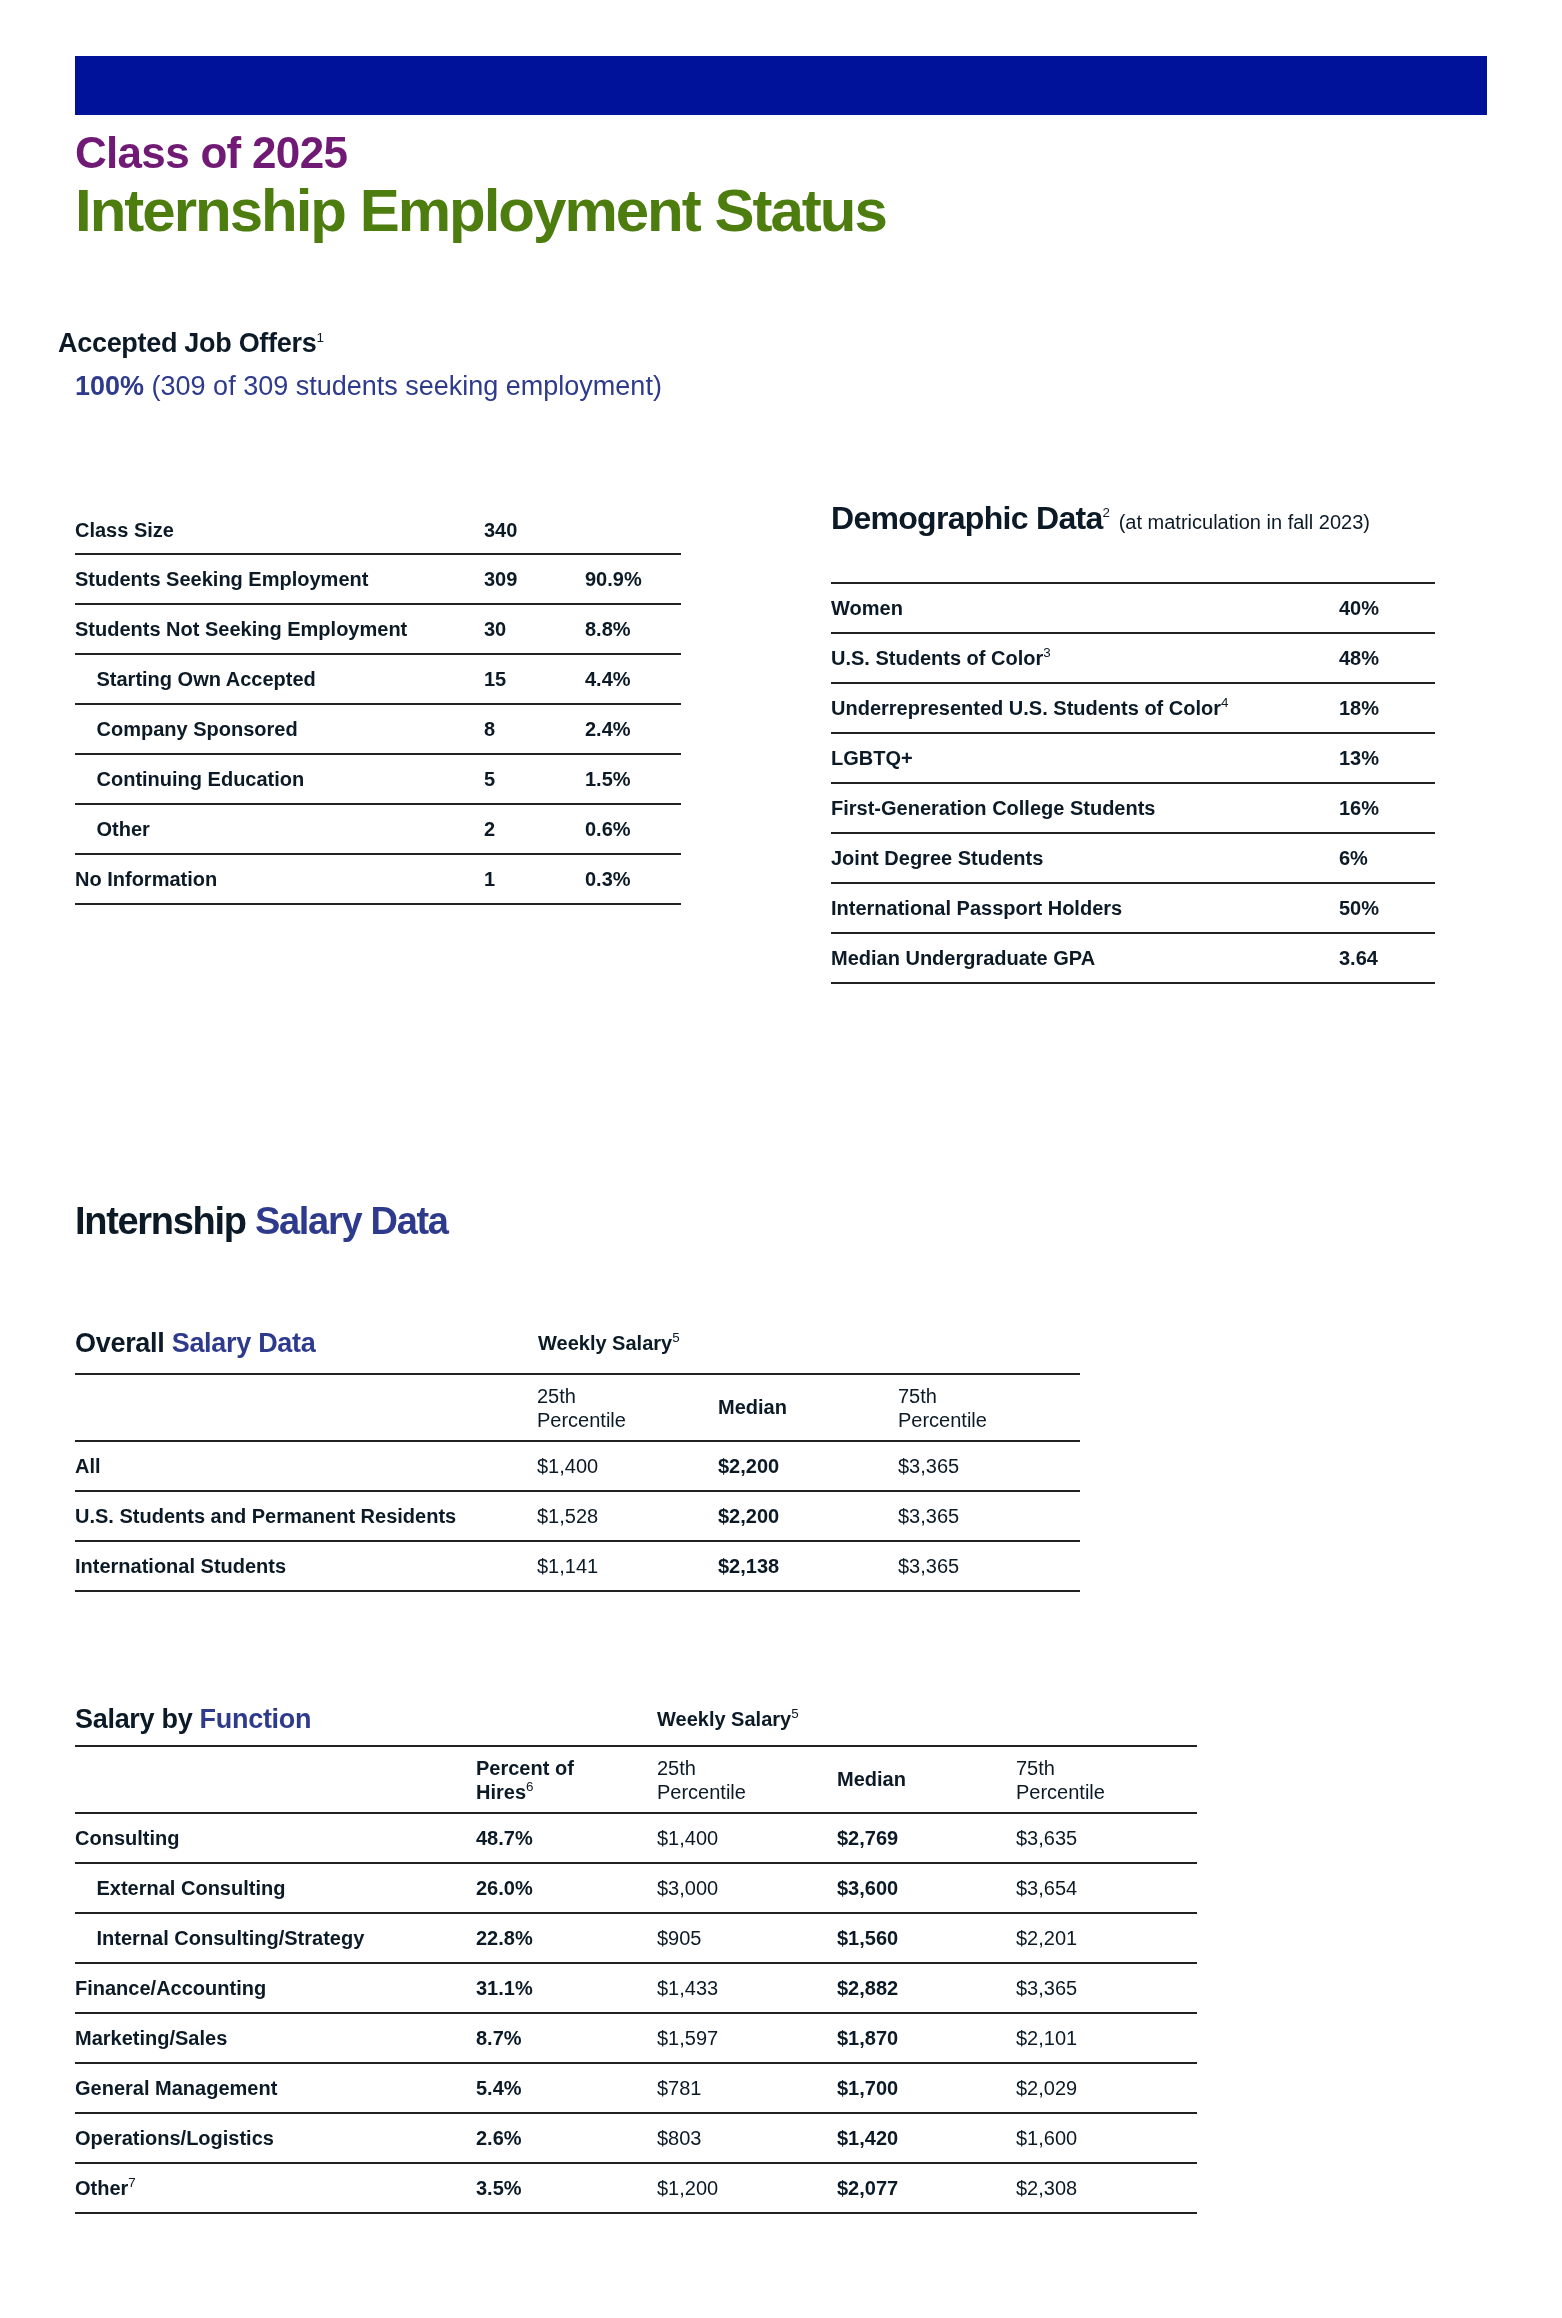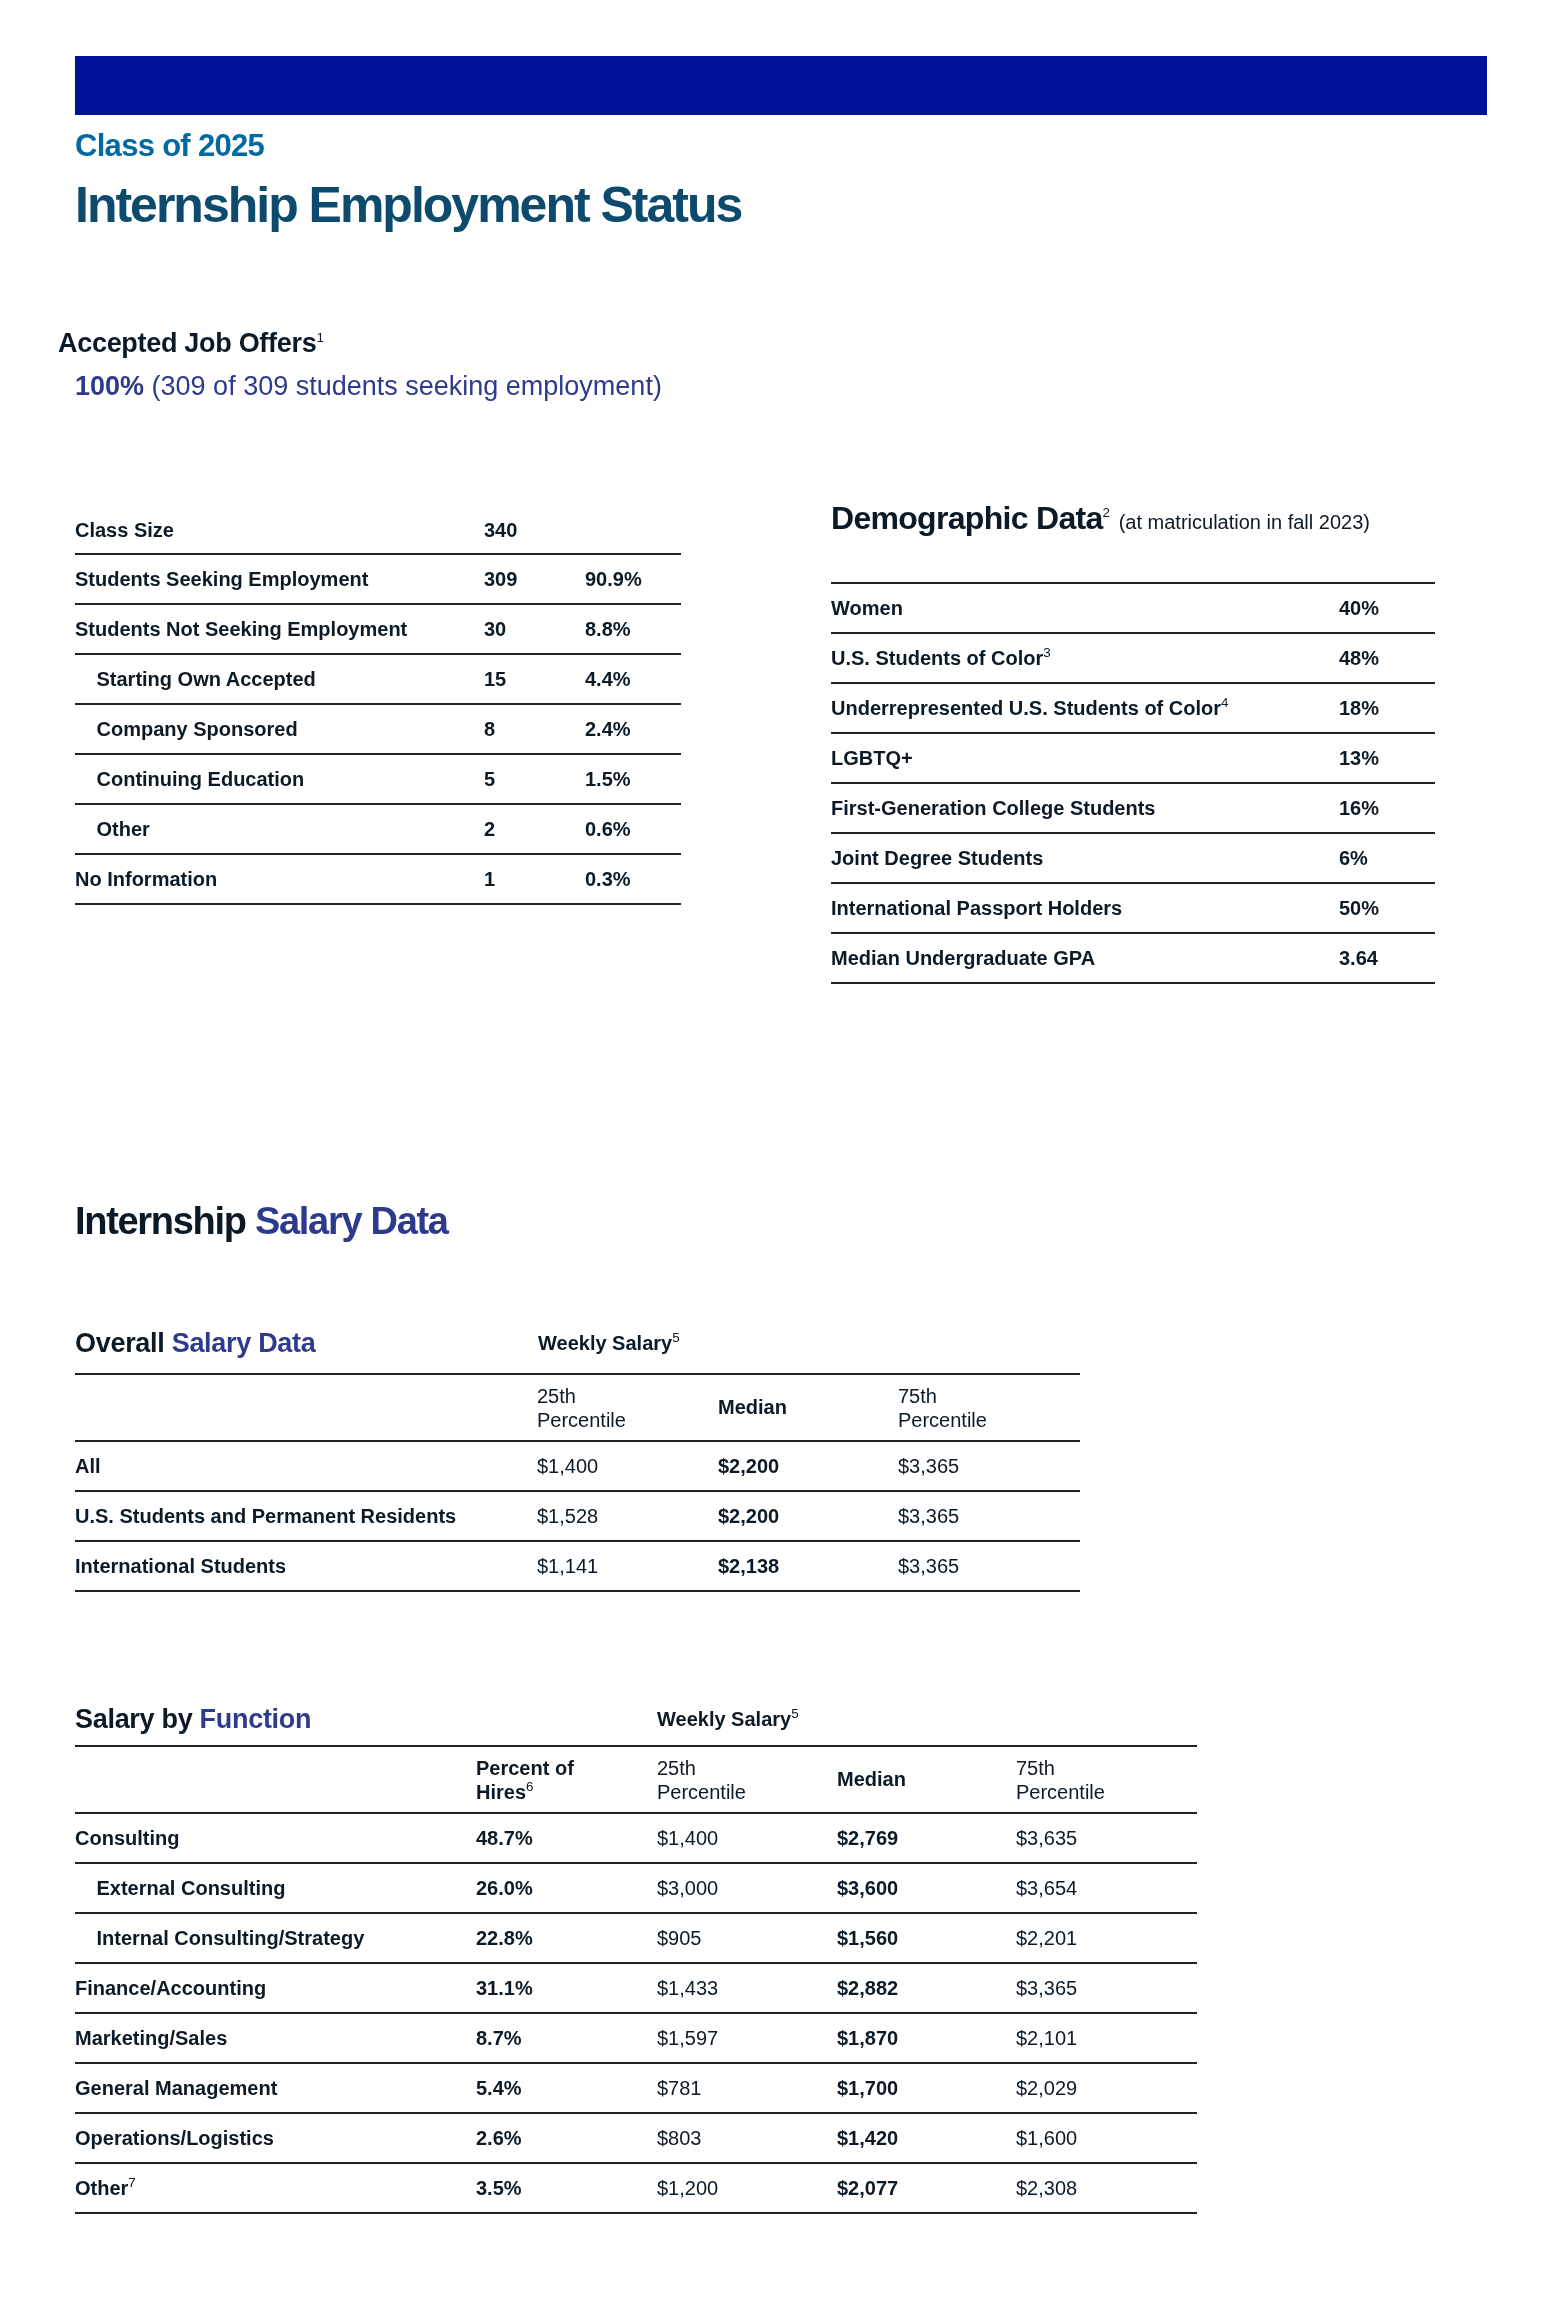--- a/index.html
+++ b/index.html
@@ -1,21 +1,21 @@
 <!DOCTYPE html>
 <html style="font-size:10.8px"><head>
 <meta charset="utf-8">
 <style>
   html, body { margin:0; padding:0; background:#ffffff; }
   body { width:1563px; height:2319px; position:relative; overflow:hidden;
          font-family:"Liberation Sans", sans-serif; color:#0b1a26; }
   .abs { position:absolute; }
   .banner { left:75px; top:56px; width:1412px; height:59px; background:#00129a; }
-  .kicker { left:75px; top:128px; font-size:31px; font-weight:700; color:#0369a1; letter-spacing:-0.7px; }
-  .title { left:75px; top:176px; font-size:50px; font-weight:700; color:#0c4a6e; letter-spacing:-2px; }
+  .kicker { left:75px; top:128px; font-size:44px; font-weight:700; color:#701a75; letter-spacing:-0.7px; }
+  .title { left:75px; top:176px; font-size:60px; font-weight:700; color:#4d7c0f; letter-spacing:-2px; }
   .offers-h { left:58px; top:328px; font-size:27px; font-weight:700; color:#0b1a26; letter-spacing:-0.3px; }
   .offers-h sup, .sup { font-size:13.4px; font-weight:400; vertical-align:super; line-height:0; }
   .offers-v { left:75px; top:371px; font-size:27px; color:#2e3a8c; }
   .offers-v b { font-weight:700; }
 
   table { border-collapse:collapse; }
   .tbl td { font-size:20px; font-weight:700; color:#0b1a26; border-bottom:2.7px solid #222; padding:0; height:48px; vertical-align:middle; white-space:nowrap; }
   .tbl td.light { font-weight:400; }
   .ind { padding-left:21.5px !important; }
 

